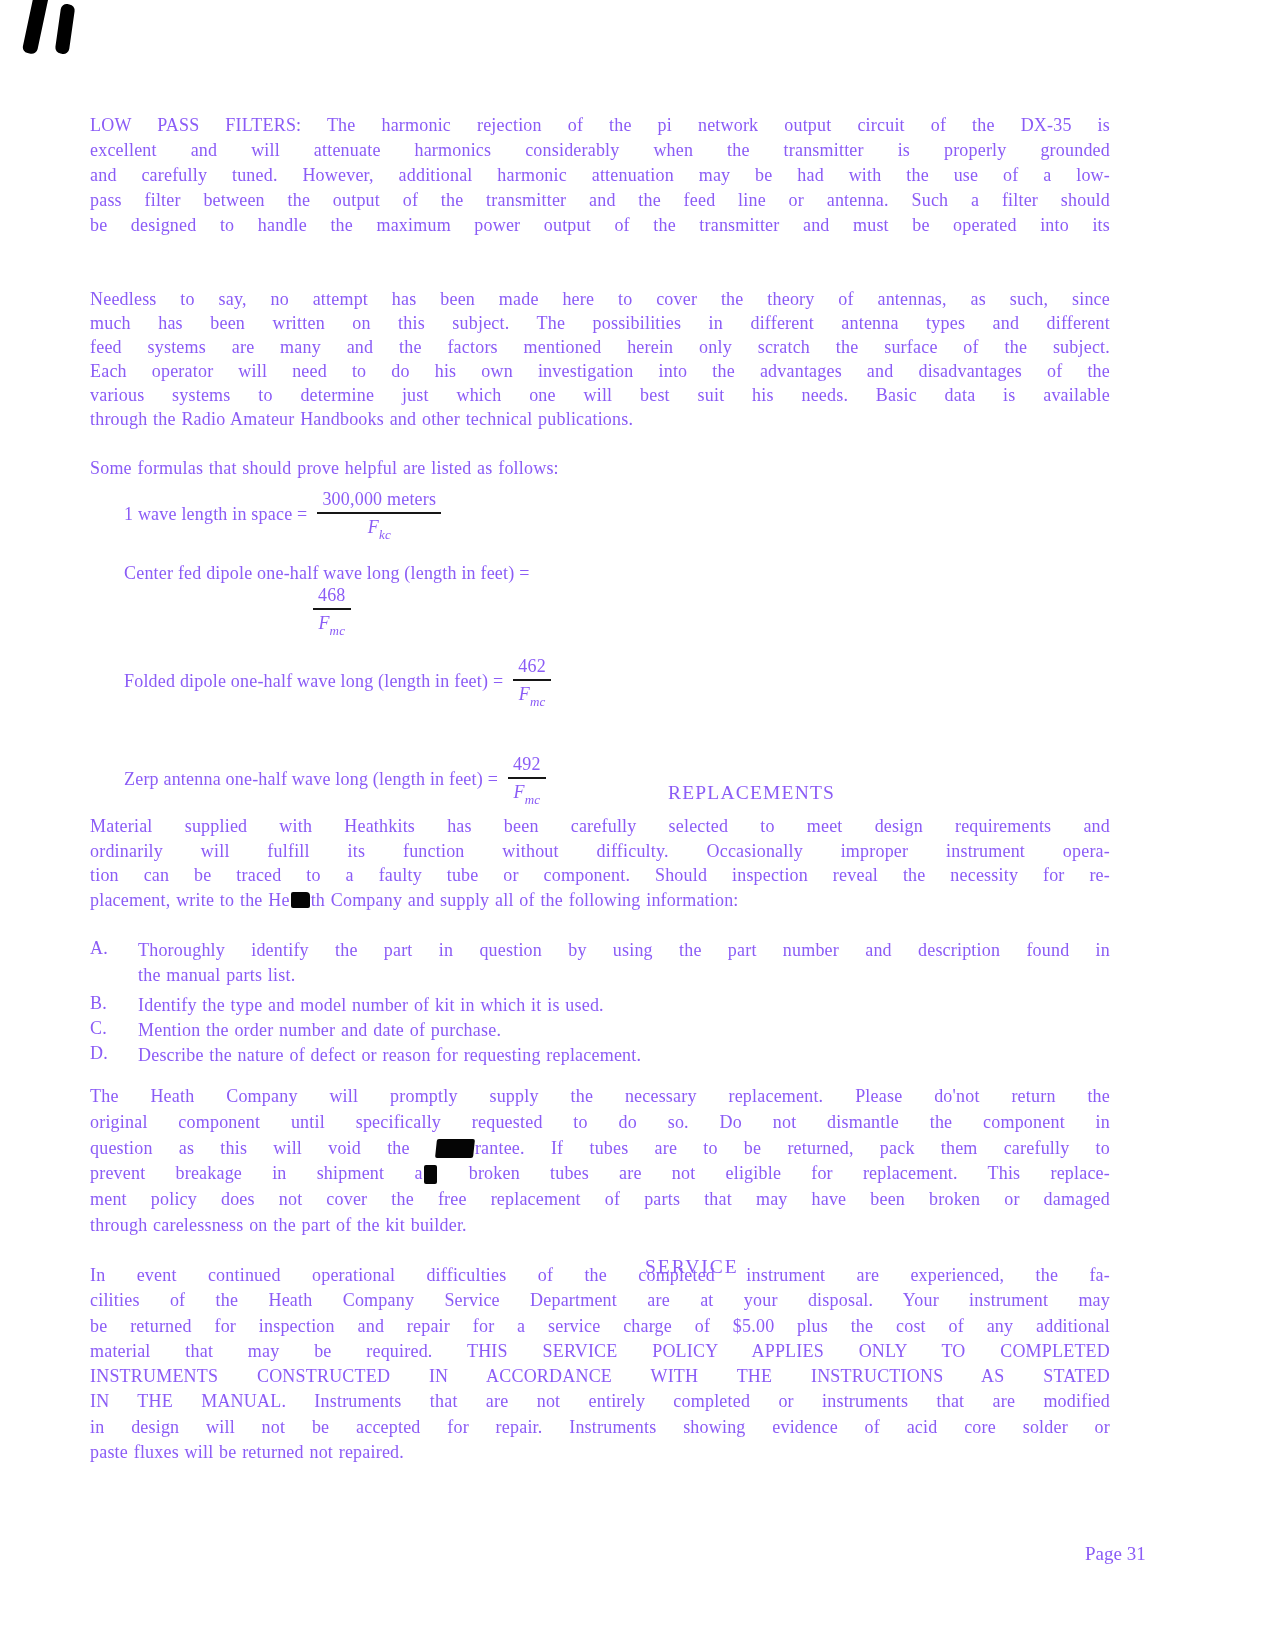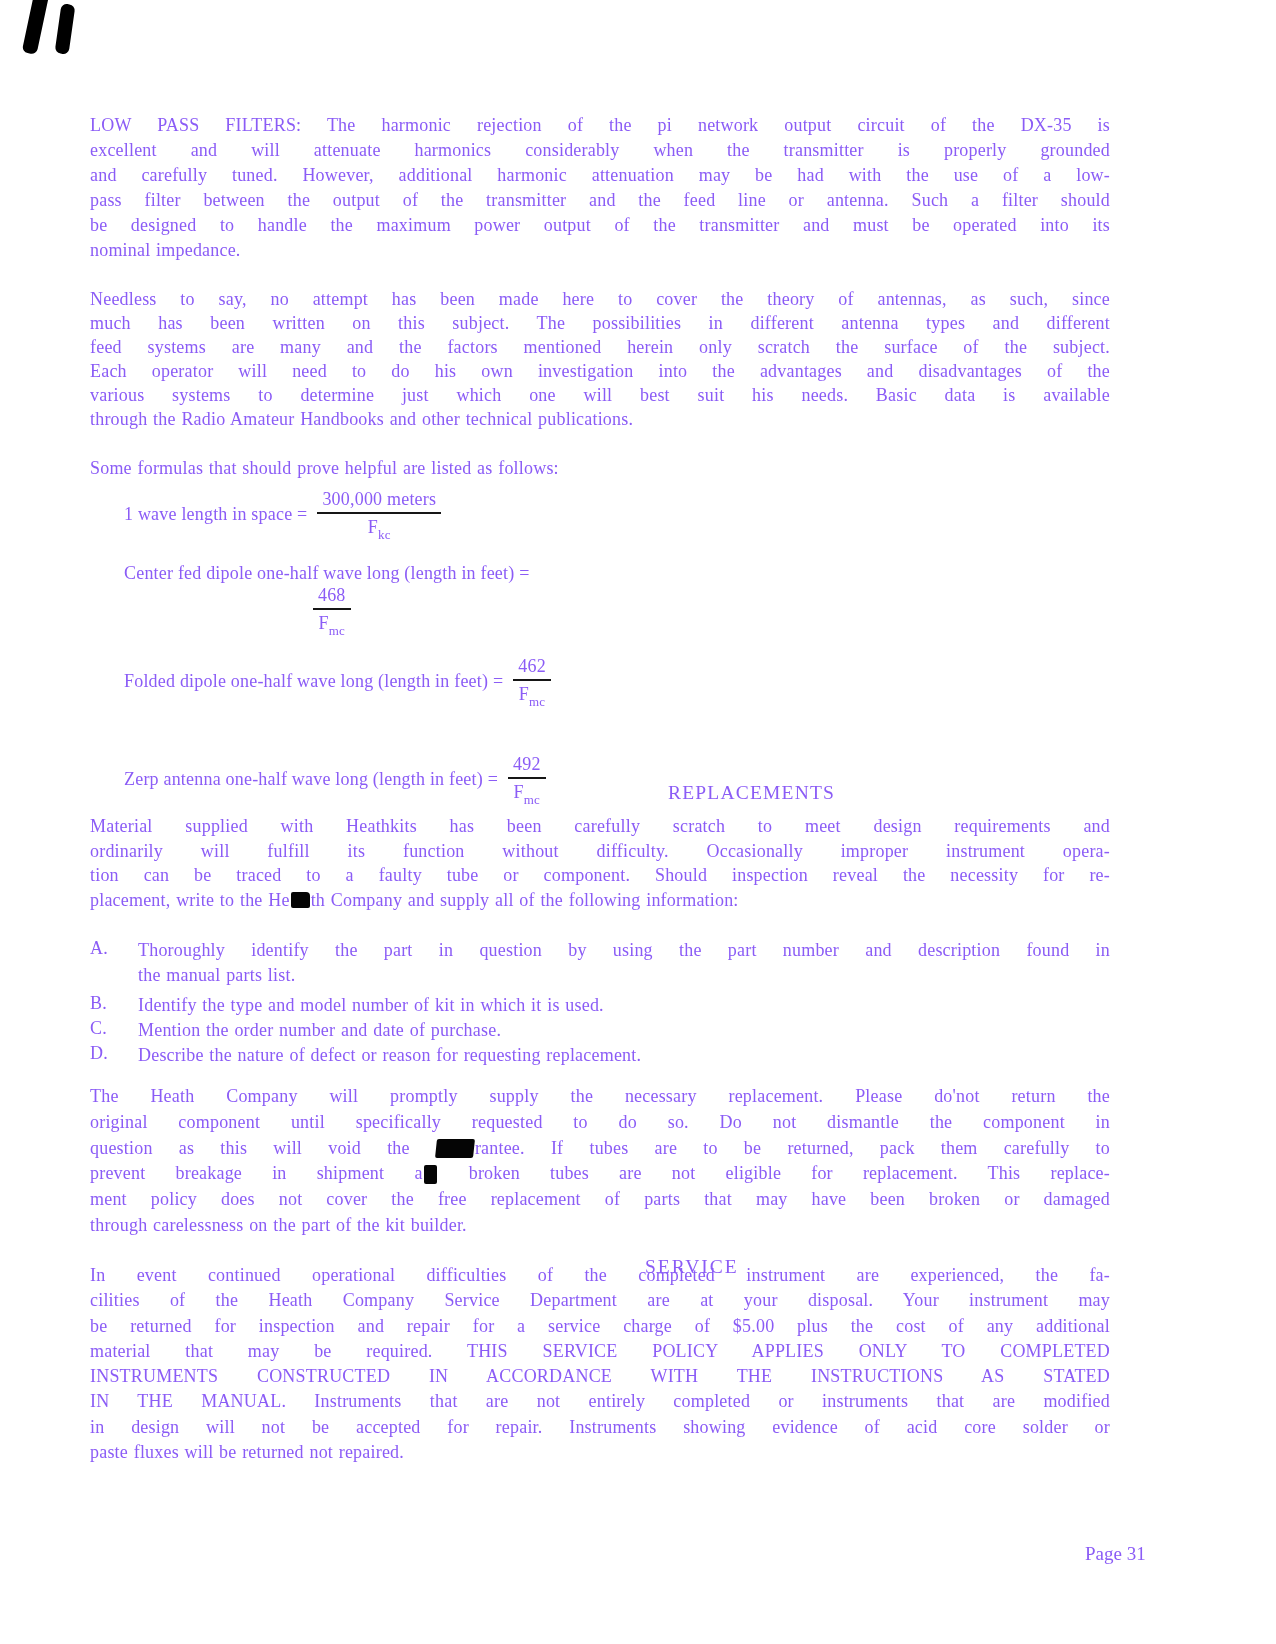--- a/index.html
+++ b/index.html
@@ -34,21 +34,21 @@
     position:absolute;
     left:124px;
     display:flex;
     align-items:center;
     font-size:18px;
     letter-spacing:0.2px;
   }
   .formula .flabel { margin-right:10px; white-space:nowrap; }
   .frac { display:inline-flex; flex-direction:column; align-items:center; line-height:22px; }
   .frac .num { border-bottom:2px solid #161616; padding:0 5px 2px 5px; white-space:nowrap; }
-  .frac .den { padding-top:2px; white-space:nowrap; }
+  .frac .den { padding-top:2px; white-space:nowrap;font-style:italic; }
   .fsub { font-size:13px; vertical-align:-6px; line-height:1; }
   .list-item {
     position:absolute;
     left:90px; width:1020px;
     display:flex;
     font-size:18px;
     letter-spacing:0.2px;
     word-spacing:1px;
   }
   .list-item .letter { flex:0 0 48px; width:48px; }
@@ -83,21 +83,20 @@
 
   <div class="corner-mark-1" data-interactable="false"></div>
   <div class="corner-mark-2" data-interactable="false"></div>
 
   <div class="block" style="top:113px; line-height:25px;" data-interactable="false">
       <div class="line" data-interactable="false">LOW PASS FILTERS: The harmonic rejection of the pi network output circuit of the DX-35 is</div>
       <div class="line" data-interactable="false">excellent and will attenuate harmonics considerably when the transmitter is properly grounded</div>
       <div class="line" data-interactable="false">and carefully tuned. However, additional harmonic attenuation may be had with the use of a low-</div>
       <div class="line" data-interactable="false">pass filter between the output of the transmitter and the feed line or antenna. Such a filter should</div>
       <div class="line" data-interactable="false">be designed to handle the maximum power output of the transmitter and must be operated into its</div>
-      <div class="line ll" data-interactable="false">nominal impedance.</div>
     </div>
 
   <div class="block" style="top:287px; line-height:24px;" data-interactable="false">
       <div class="line" data-interactable="false">Needless to say, no attempt has been made here to cover the theory of antennas, as such, since</div>
       <div class="line" data-interactable="false">much has been written on this subject. The possibilities in different antenna types and different</div>
       <div class="line" data-interactable="false">feed systems are many and the factors mentioned herein only scratch the surface of the subject.</div>
       <div class="line" data-interactable="false">Each operator will need to do his own investigation into the advantages and disadvantages of the</div>
       <div class="line" data-interactable="false">various systems to determine just which one will best suit his needs. Basic data is available</div>
       <div class="line ll" data-interactable="false">through the Radio Amateur Handbooks and other technical publications.</div>
     </div>
@@ -132,21 +131,21 @@
     <span class="flabel" data-interactable="false">Zerp antenna one-half wave long (length in feet) =</span>
     <span class="frac" data-interactable="false">
       <span class="num" data-interactable="false">492</span>
       <span class="den" data-interactable="false"><span data-interactable="false">F</span><sub class="fsub" data-interactable="false">mc</sub></span>
     </span>
   </div>
 
   <div class="heading" style="left:668px; top:782px;" data-interactable="false">REPLACEMENTS</div>
 
   <div class="block" style="top:814px; line-height:24.6px;" data-interactable="false">
-    <div class="line" data-interactable="false">Material supplied with Heathkits has been carefully scratch to meet design requirements and</div>
+    <div class="line" data-interactable="false">Material supplied with Heathkits has been carefully selected to meet design requirements and</div>
     <div class="line" data-interactable="false">ordinarily will fulfill its function without difficulty. Occasionally improper instrument opera-</div>
     <div class="line" data-interactable="false">tion can be traced to a faulty tube or component. Should inspection reveal the necessity for re-</div>
     <div class="line ll" data-interactable="false"><span data-interactable="false">placement, write to the He</span><span class="iblob blob-heath" data-interactable="false"></span><span data-interactable="false">th Company and supply all of the following information:</span></div>
   </div>
 
   <div class="list-item" style="top:938px;" data-interactable="false">
     <span class="letter" data-interactable="false">A.</span>
     <span class="itembody" style="line-height:25px;" data-interactable="false">
         <div class="line" data-interactable="false">Thoroughly identify the part in question by using the part number and description found in</div>
         <div class="line ll" data-interactable="false">the manual parts list.</div>

